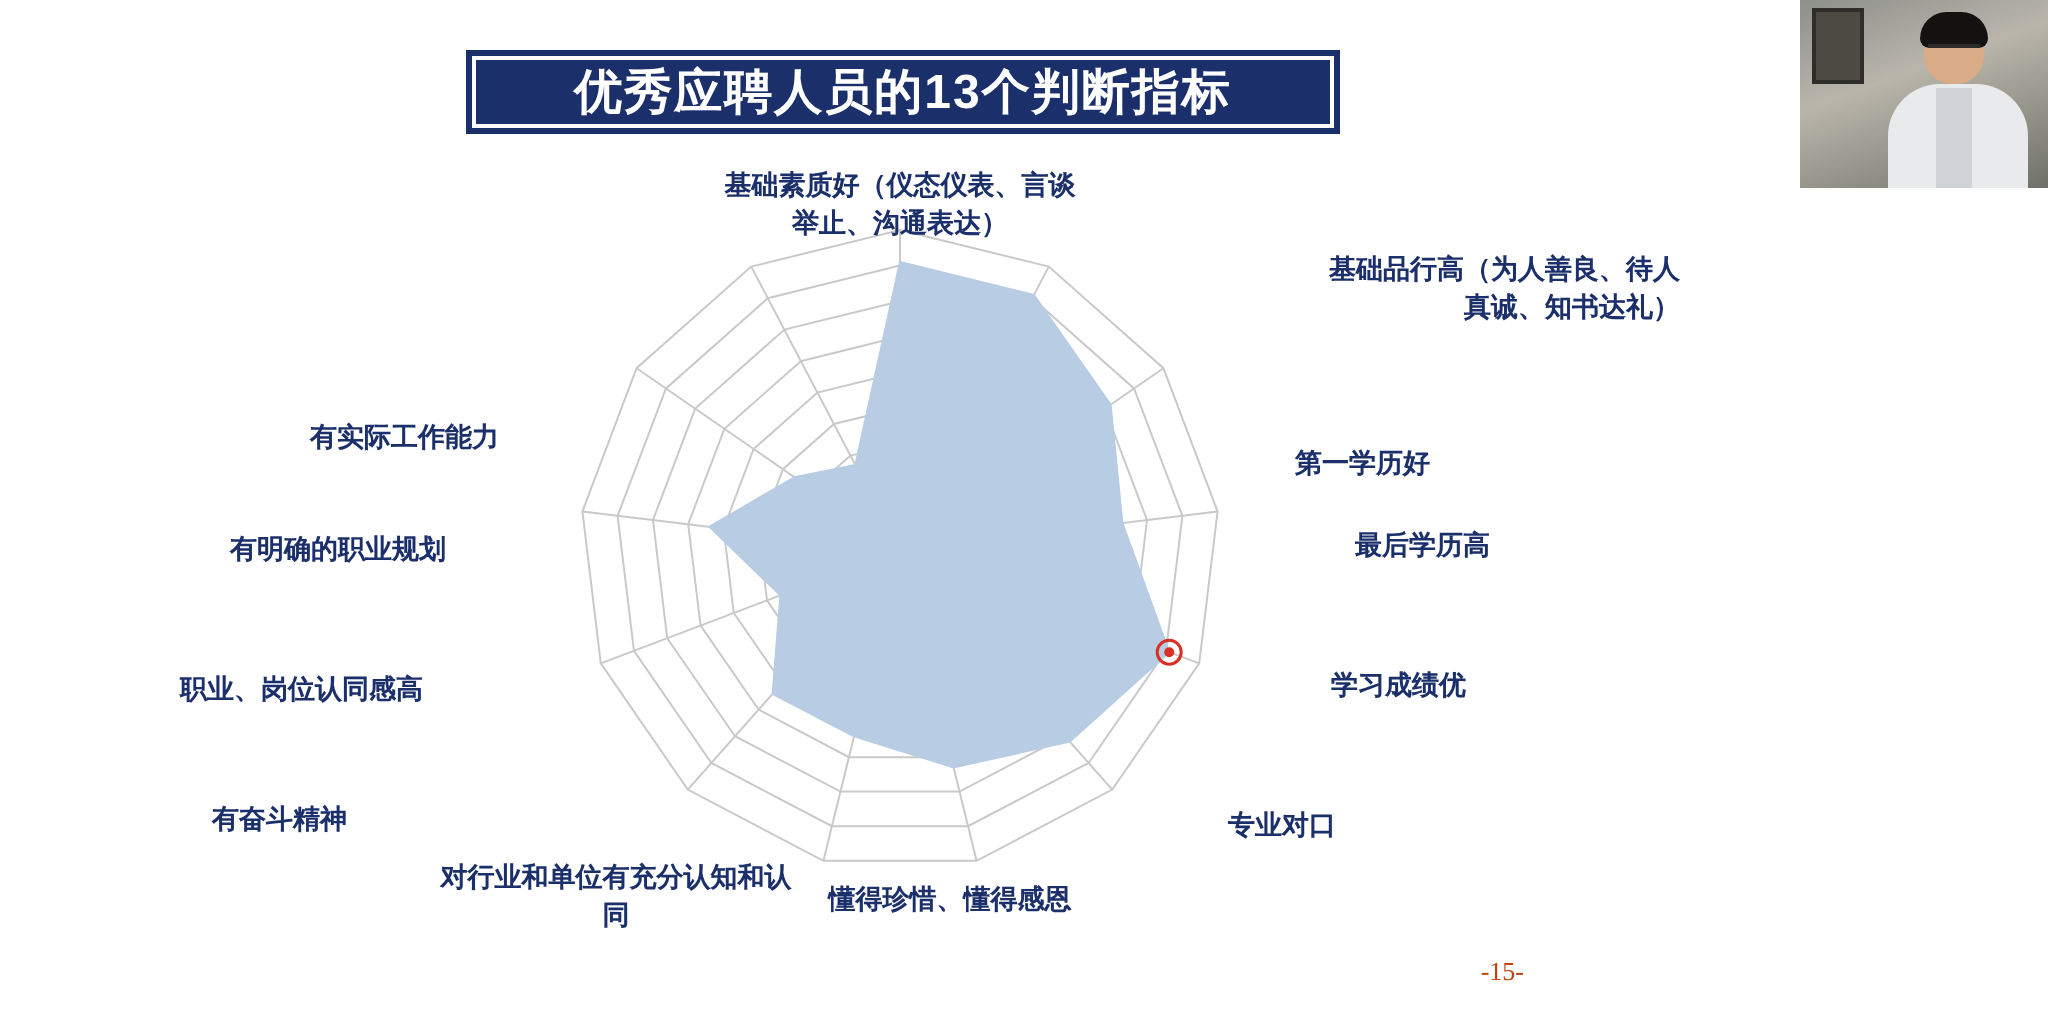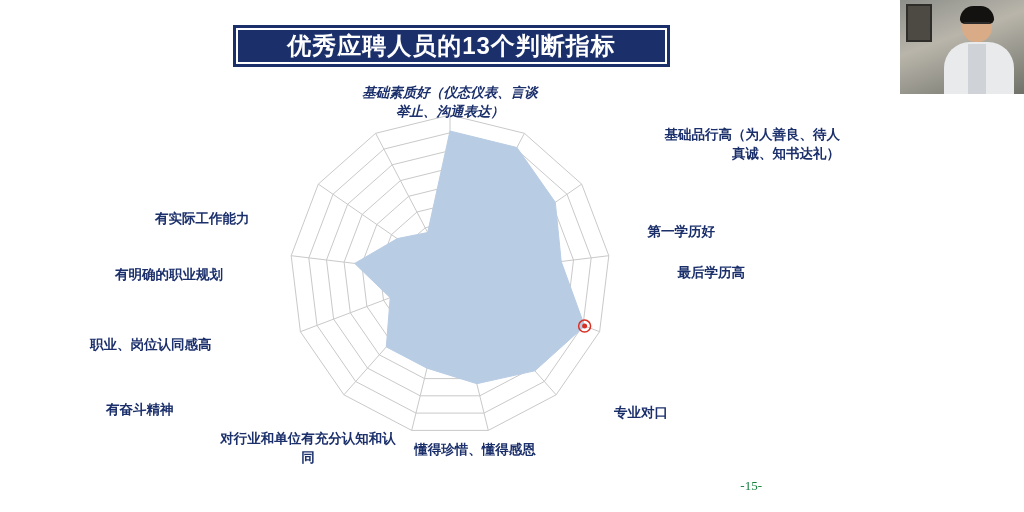--- a/index.html
+++ b/index.html
@@ -135,21 +135,21 @@
     white-space: pre-line;
   }
   .axis-label.right { text-align: left; }
   .axis-label.left  { text-align: right; }
   .axis-label.center{ text-align: center; }
 
   #page-number {
     position: absolute;
     right: 138px;
     bottom: 18px;
-    color: #15803d;
+    color: #c2410c;
     font-size: 13px;
     font-family: "Liberation Serif", serif;
   }
 </style>
 </head>
 <body>
 
 <div id="stage">
 
   <div id="slide">
@@ -186,26 +186,27 @@
             <line x1="330" y1="190" x2="198.3" y2="99.1" stroke="#c9c9c9" stroke-width="1"></line>
             <line x1="330" y1="190" x2="255.6" y2="48.3" stroke="#c9c9c9" stroke-width="1"></line>
           </g>
         <polygon id="series-poly" fill="#b8cce4" stroke="#b8cce4" stroke-width="1" points="330.0,46.0 396.9,62.5 435.3,117.3 441.2,176.5 464.6,241.1 414.9,285.8 356.8,298.7 307.0,283.2 266.3,261.9 270.2,212.7 234.7,178.4 277.3,153.6 307.7,147.5"></polygon>
         <g id="marker-group">
             <circle cx="464.6" cy="241.1" r="6" fill="none" stroke="#d93025" stroke-width="1.5"></circle>
             <circle cx="464.6" cy="241.1" r="2.5" fill="#d93025"></circle>
           </g>
       </svg>
 
-      <div class="axis-label center" style="width: 230px; left: 215px; top: -2px; font-style: italic;">基础素质好（仪态仪表、言谈
+      <div class="axis-label center" style="width: 230px; left: 215px; top: -2px;">基础素质好（仪态仪表、言谈
 举止、沟通表达）</div>
       <div class="axis-label left" style="width: 215px; left: 505px; top: 40px;">基础品行高（为人善良、待人
 真诚、知书达礼）</div>
       <div class="axis-label left" style="width: 140px; left: 455px; top: 108px; margin-top: 29px;">第一学历好</div>
       <div class="axis-label left" style="width: 140px; left: 485px; top: 178px;">最后学历高</div>
+      <div class="axis-label left" style="width: 140px; left: 473px; top: 248px;">学习成绩优</div>
       <div class="axis-label left" style="width: 120px; left: 428px; top: 318px;">专业对口</div>
       <div class="axis-label center" style="width: 200px; left: 255px; top: 355px;">懂得珍惜、懂得感恩</div>
       <div class="axis-label center" style="width: 230px; left: 73px; top: 344px;">对行业和单位有充分认知和认
 同</div>
       <div class="axis-label right" style="width: 150px; left: -14px; top: 315px;">有奋斗精神</div>
       <div class="axis-label right" style="width: 170px; left: -30px; top: 250px;">职业、岗位认同感高</div>
       <div class="axis-label right" style="width: 170px; left: -5px; top: 180px;">有明确的职业规划</div>
       <div class="axis-label right" style="width: 160px; left: 35px; top: 124px;">有实际工作能力</div>
     </div>
 

